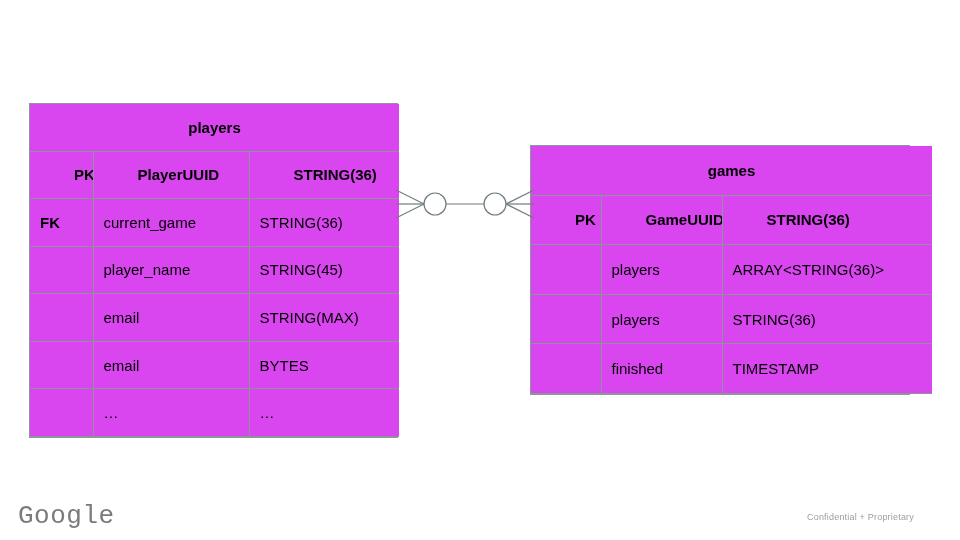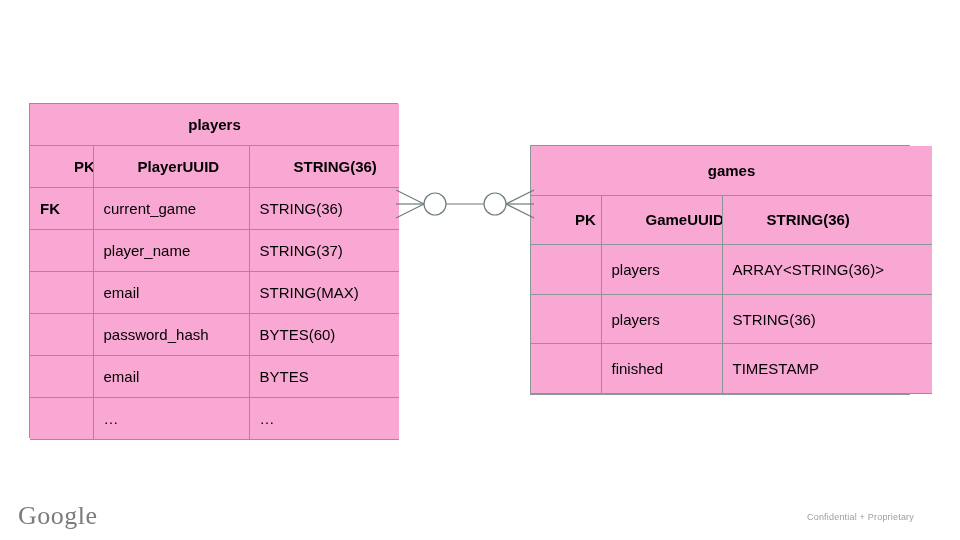--- a/index.html
+++ b/index.html
@@ -33,21 +33,21 @@
 
   .entity table {
     border-collapse: collapse;
     width: 100%;
     height: 100%;
     table-layout: fixed;
   }
 
   .entity td {
     border: 1px solid #8a9698;
-    background: #f9a8d4;
+    background: #d946ef;
     color: #000000;
     font-size: 15px;
     padding: 0 10px;
     height: 41px;
     vertical-align: middle;
     white-space: nowrap;
     overflow: hidden;
     margin-top: 37px;
   }
 
@@ -107,21 +107,21 @@
   }
   #relationship svg {
     display: block;
   }
 
   
   #google-logo {
     position: absolute;
     left: 18px;
     top: 503px;
-    font-family: Liberation Serif, serif;
+    font-family: Liberation Mono, monospace;
     font-size: 26px;
     letter-spacing: 0.5px;
     color: #7b7b7b;
     line-height: 1;
     user-select: none;
   }
 
   #footer-note {
     position: absolute;
     left: 700px;
@@ -155,31 +155,26 @@
           <td class="typecol">STRING(36)</td>
         </tr>
         <tr>
           <td class="keycol">FK</td>
           <td class="namecol">current_game</td>
           <td class="typecol">STRING(36)</td>
         </tr>
         <tr>
           <td class="keycol"></td>
           <td class="namecol">player_name</td>
-          <td class="typecol">STRING(37)</td>
+          <td class="typecol">STRING(45)</td>
         </tr>
         <tr>
           <td class="keycol"></td>
           <td class="namecol">email</td>
           <td class="typecol">STRING(MAX)</td>
-        </tr>
-        <tr>
-          <td class="keycol"></td>
-          <td class="namecol">password_hash</td>
-          <td class="typecol">BYTES(60)</td>
         </tr>
         <tr>
           <td class="keycol"></td>
           <td class="namecol">email</td>
           <td class="typecol">BYTES</td>
         </tr>
         <tr>
           <td class="keycol"></td>
           <td class="namecol">…</td>
           <td class="typecol">…</td>

